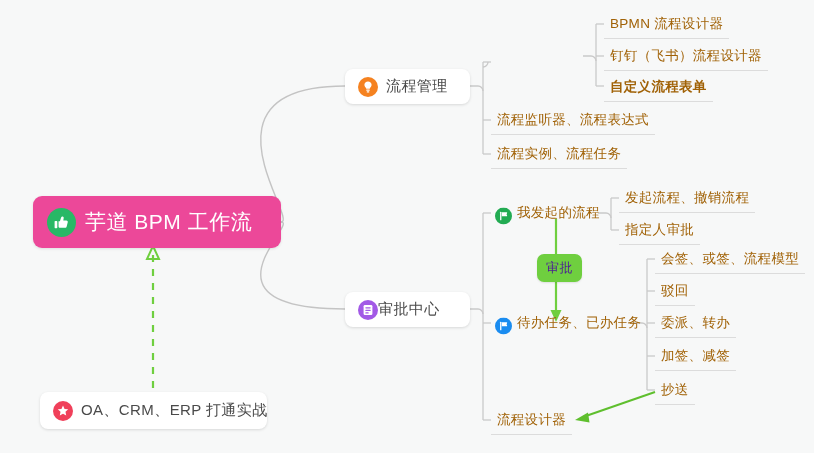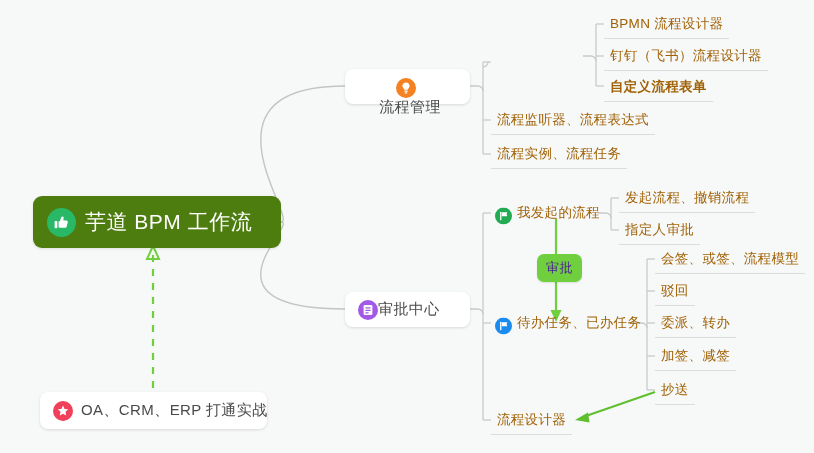--- a/index.html
+++ b/index.html
@@ -23,21 +23,21 @@
     box-sizing:border-box;
     white-space:nowrap;
   }
   .card .label{font-size:15px;color:#4a4a4a;letter-spacing:.4px;}
 
   
   .root{
     position:absolute;
     left:33px;top:196px;
     width:248px;height:52px;
-    background:#4d7c0f;
+    background:#ec4899;
     border-radius:9px;
     display:flex;align-items:center;
     padding-left:14px;
     box-sizing:border-box;
     box-shadow:0 1px 3px rgba(0,0,0,.10);
   }
   .root .label{font-size:21px;color:#ffffff;letter-spacing:.5px;margin-left:9px;}
 
   
   .leaf{
@@ -141,21 +141,21 @@
     <span class="ic ic-29">
       <svg width="29" height="29" viewBox="0 0 29 29">
         <circle cx="14.5" cy="14.5" r="14.5" fill="#28b866"></circle>
         <path d="M10.5 13.2h2.4l1.2-3.6c.25-.75.9-1.2 1.6-1.05.7.15 1.1.8 1 1.55l-.4 2.4h3.1c.9 0 1.55.8 1.35 1.65l-1.15 4.6c-.15.62-.7 1.05-1.35 1.05h-5.35c-.75 0-1.35-.6-1.35-1.35v-5.25z" fill="#ffffff"></path>
         <rect x="7.6" y="13.1" width="2.7" height="7.2" rx=".7" fill="#ffffff"></rect>
       </svg>
     </span>
     <span class="label">芋道 BPM 工作流</span>
   </div>
 
-  <div class="card" style="left:345px;top:69px;width:125px;height:35px;flex-direction:column;">
+  <div class="card" style="left:345px;top:69px;width:125px;height:35px;">
     <span class="ic ic-20">
       <svg width="20" height="20" viewBox="0 0 20 20">
         <circle cx="10" cy="10" r="10" fill="#f58220"></circle>
         <path d="M10 4.4c-2.1 0-3.6 1.5-3.6 3.4 0 1.25.6 2.05 1.2 2.75.35.42.55.72.6 1.15h3.6c.05-.43.25-.73.6-1.15.6-.7 1.2-1.5 1.2-2.75 0-1.9-1.5-3.4-3.6-3.4z" fill="#ffffff"></path>
         <rect x="8.25" y="12.6" width="3.5" height="1.1" rx=".5" fill="#ffffff"></rect>
         <rect x="8.75" y="14.3" width="2.5" height="1.1" rx=".5" fill="#ffffff"></rect>
       </svg>
     </span>
     <span class="label" style="margin-left:8px;">流程管理</span>
   </div>

